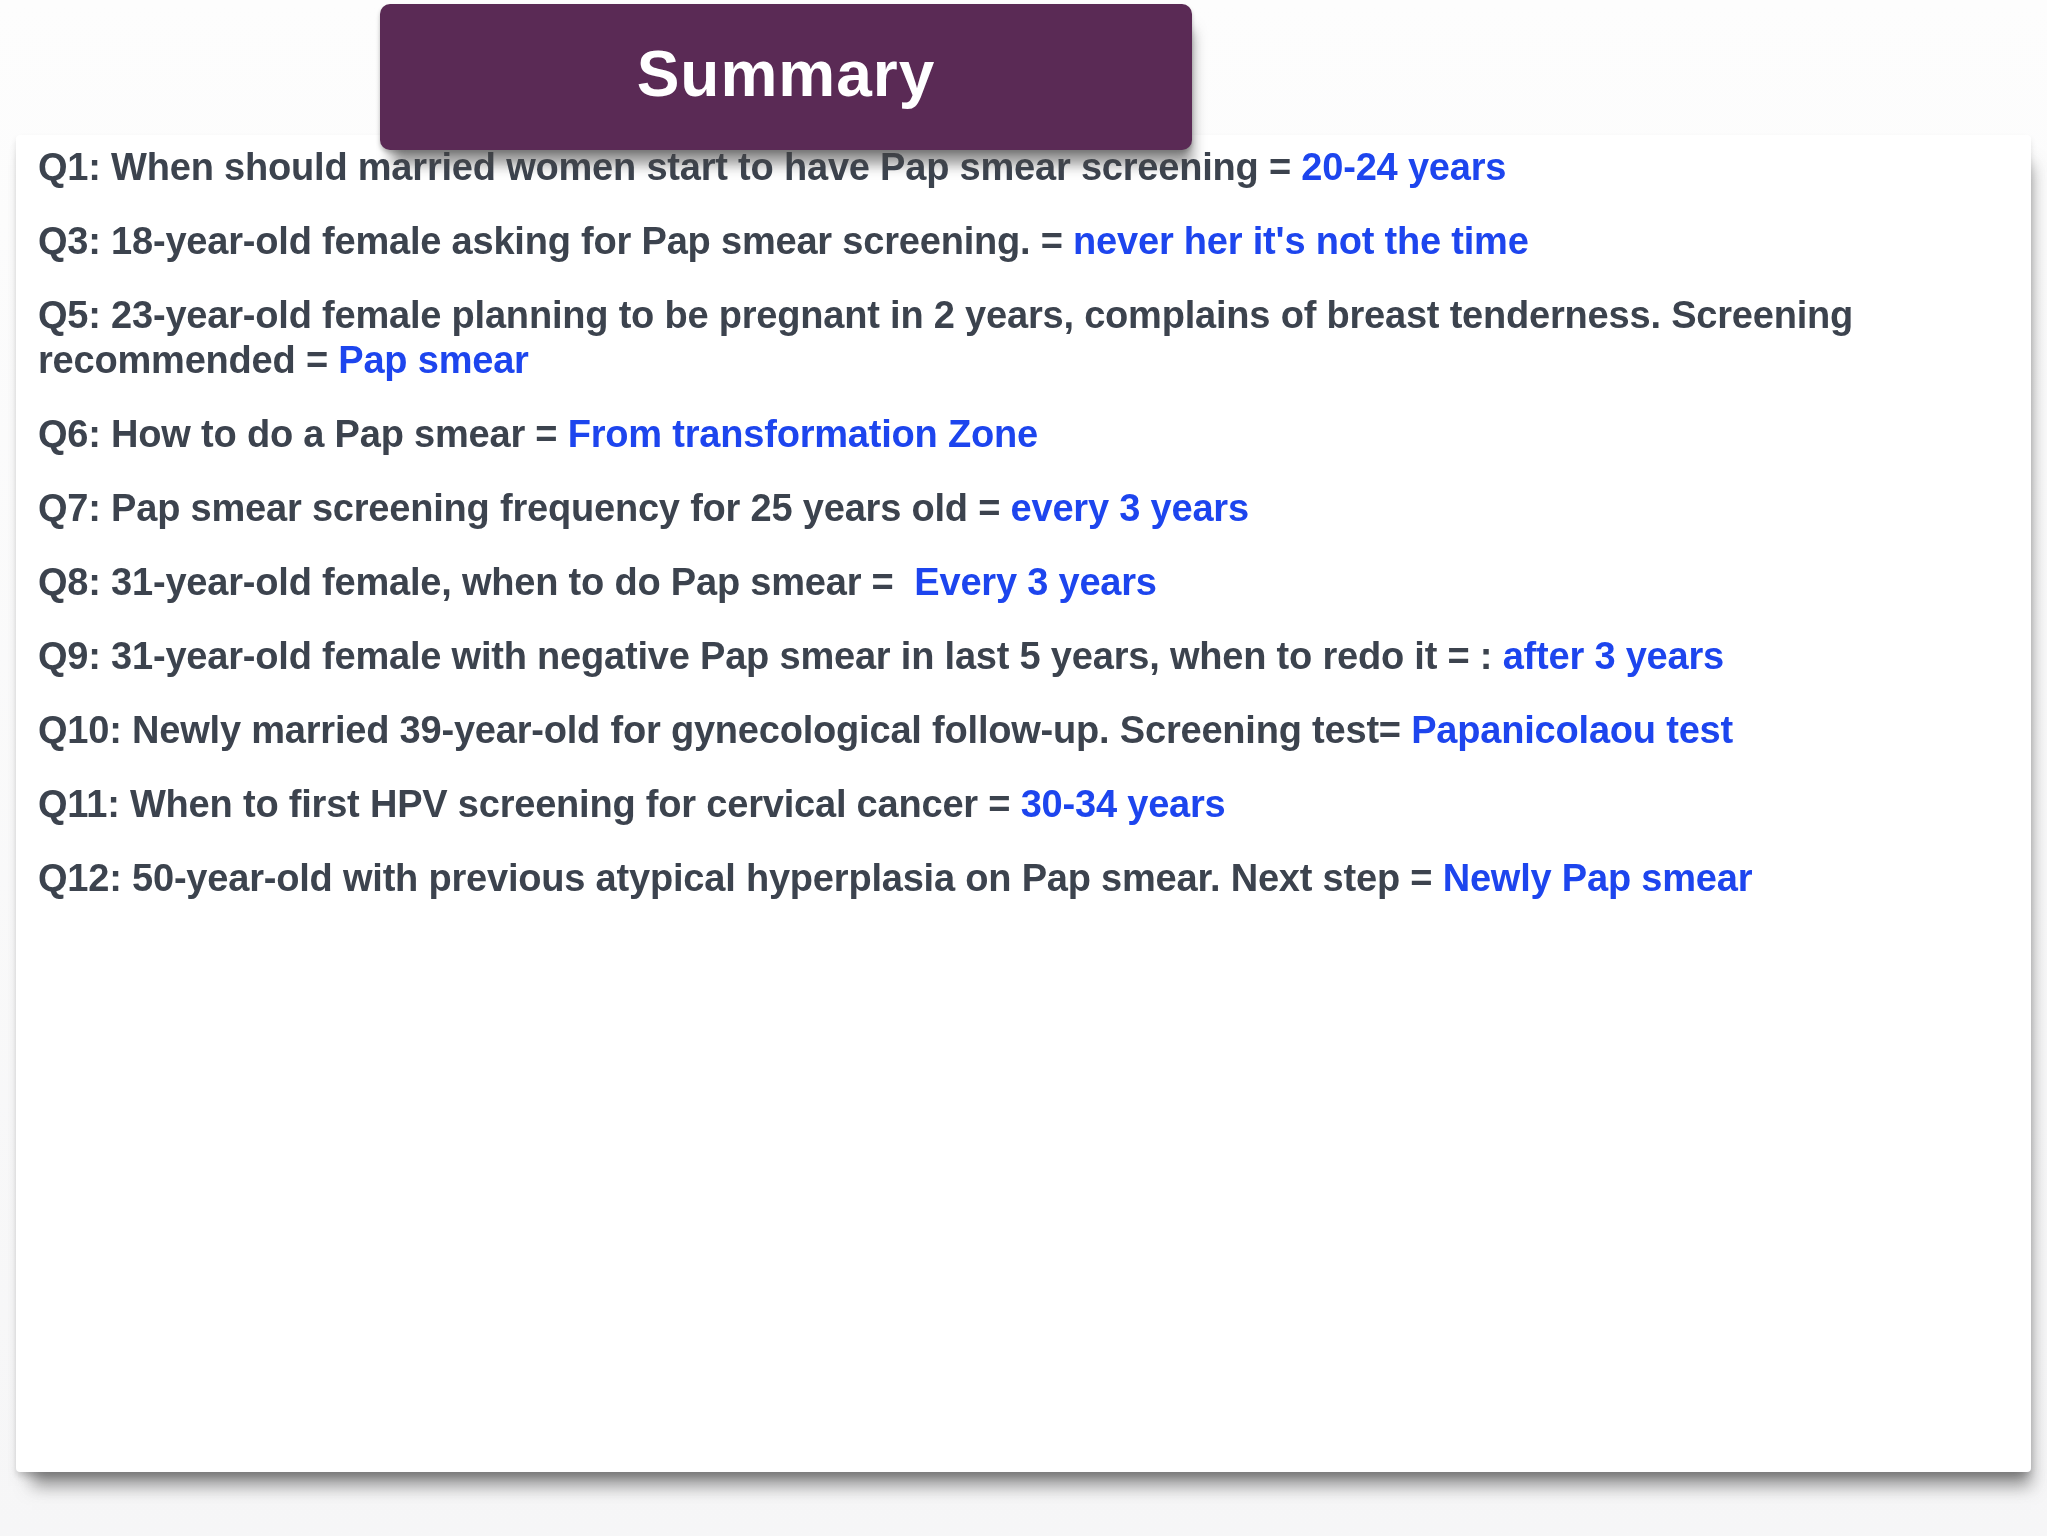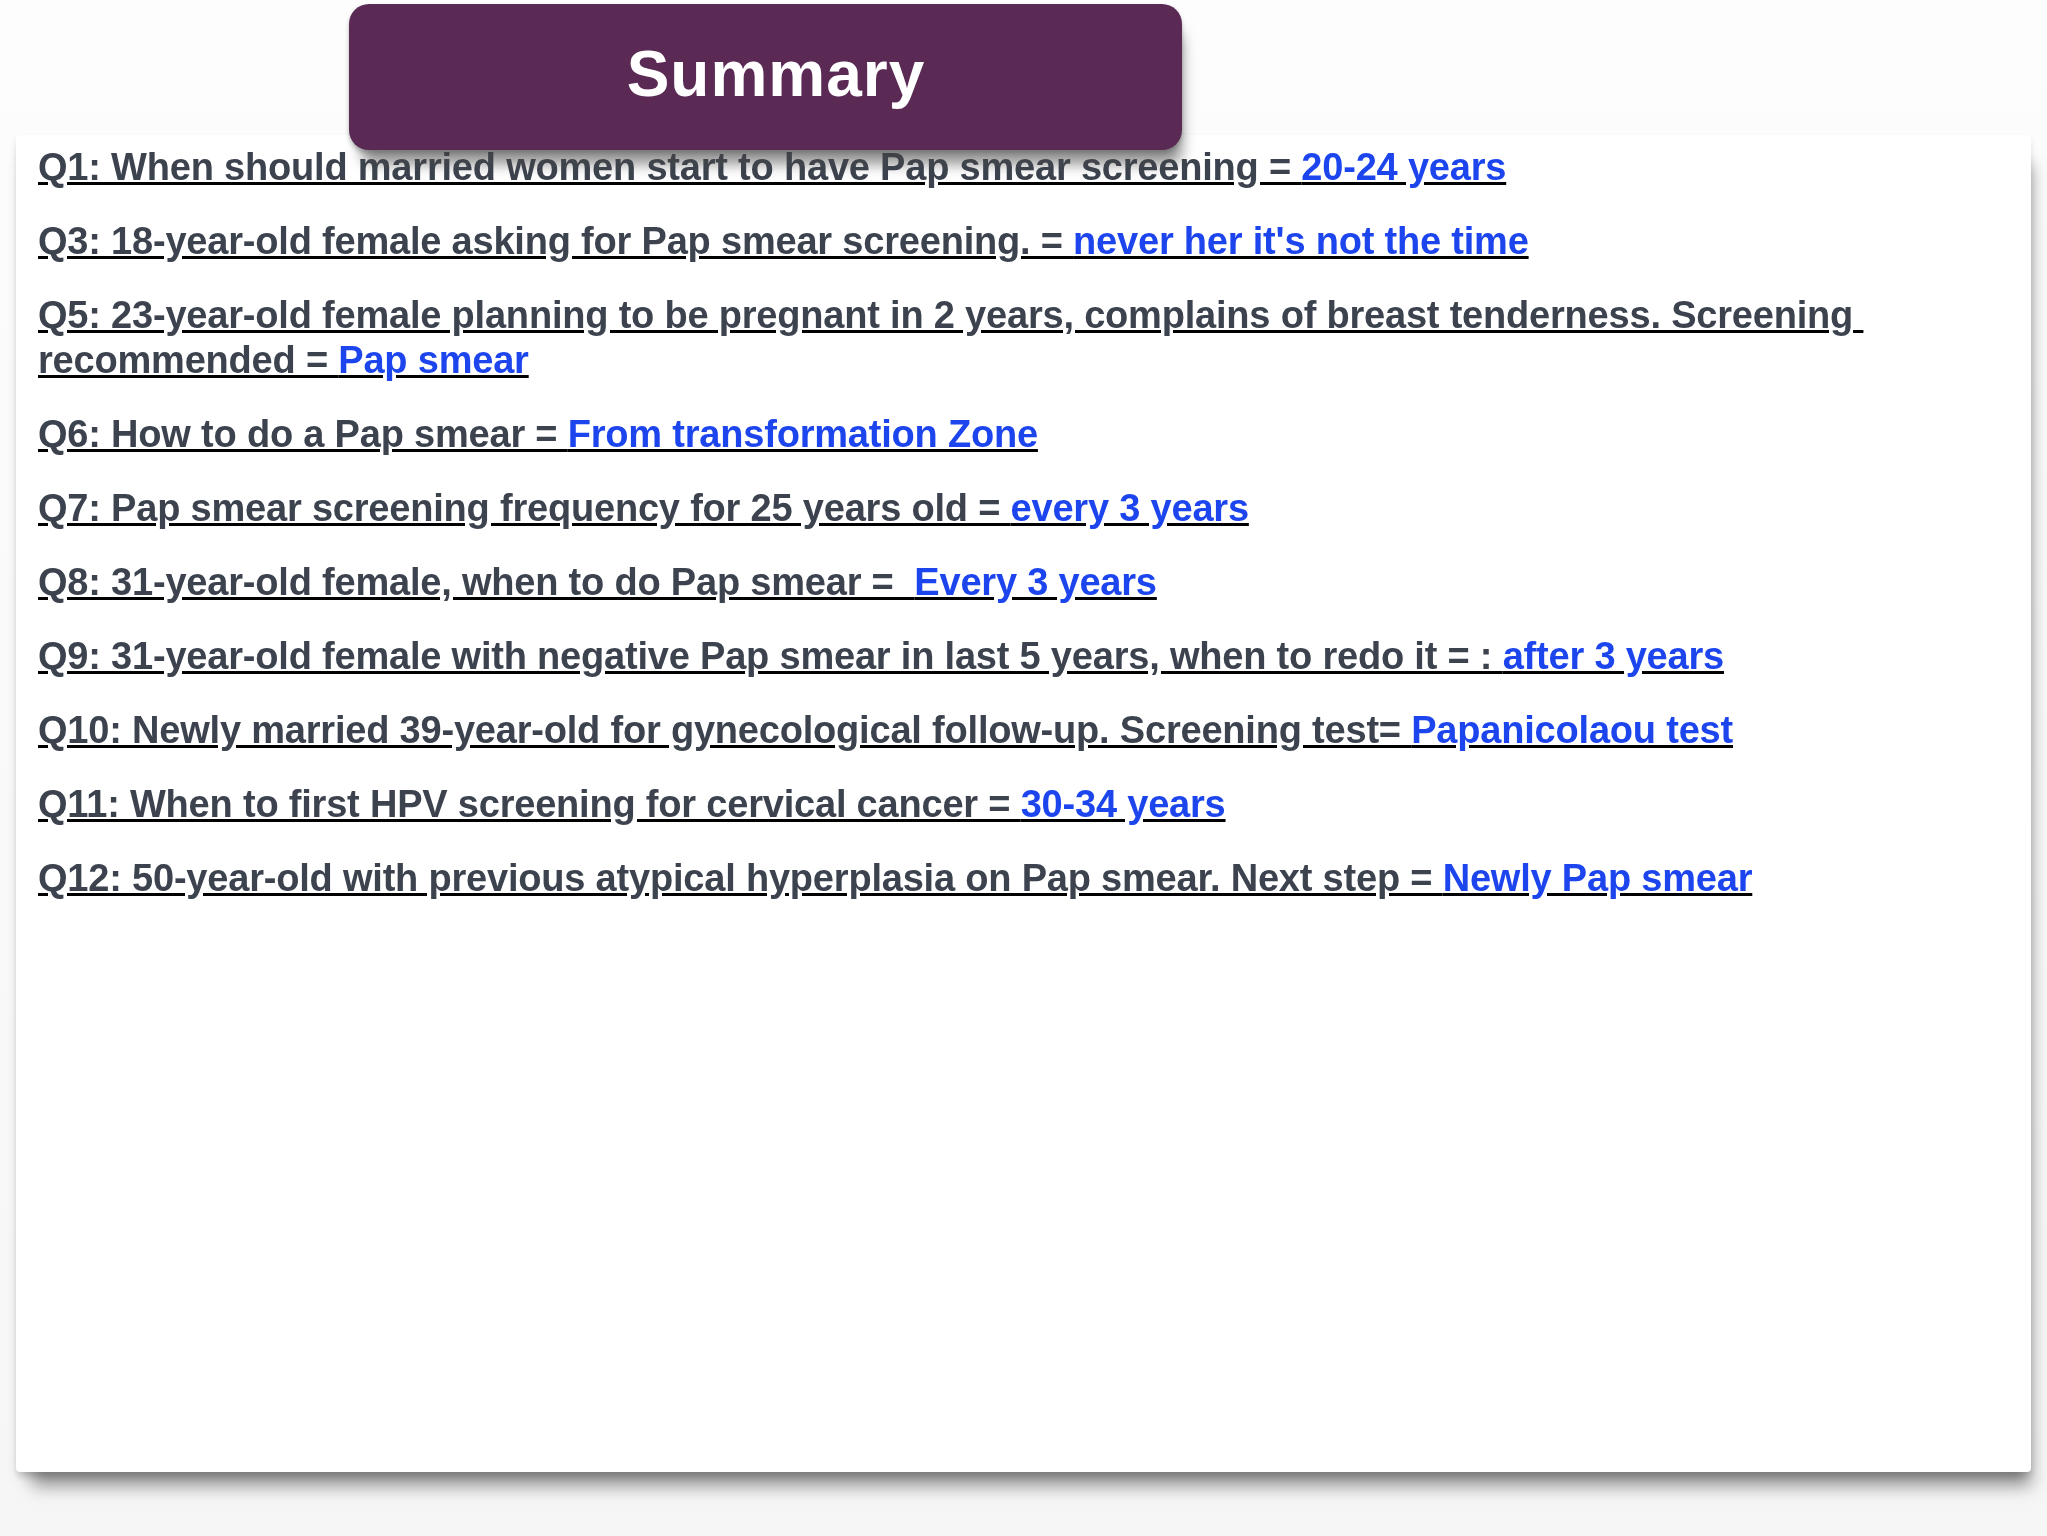--- a/index.html
+++ b/index.html
@@ -25,50 +25,48 @@
     background: #ffffff;
     border-radius: 4px;
     box-shadow:
       0 4px 6px rgba(0,0,0,0.10),
       8px 22px 16px -8px rgba(70,70,70,0.55),
       -2px 10px 10px -6px rgba(120,120,120,0.35);
   }
   
   .banner {
     position: absolute;
-    left: 349px;
+    left: 380px;
     top: 4px;
     width: 812px;
     height: 146px;
     background: #5a2a55;
-    border-radius: 20px;
+    border-radius: 10px;
     display: flex;
     align-items: center;
     justify-content: center;
     box-shadow:
       6px 20px 14px -6px rgba(70,70,70,0.60),
       0 3px 4px rgba(0,0,0,0.25);
     z-index: 3;
-    padding-left: 21px;
   }
   .banner-title {
     color: #ffffff;
     font-size: 64px;
     font-weight: bold;
     letter-spacing: 1px;
     margin-top: -6px;
   }
   
   .qa-list {
     position: absolute;
     left: 38px;
     right: 40px;
     top: 145px;
     z-index: 2;
-    text-decoration: underline;
   }
   .qa-item {
     font-size: 38px;
     line-height: 45px;
     font-weight: bold;
     margin: 0 0 29px 0;
     letter-spacing: -0.2px;
   }
   .q-text {
     color: #3c434e;

